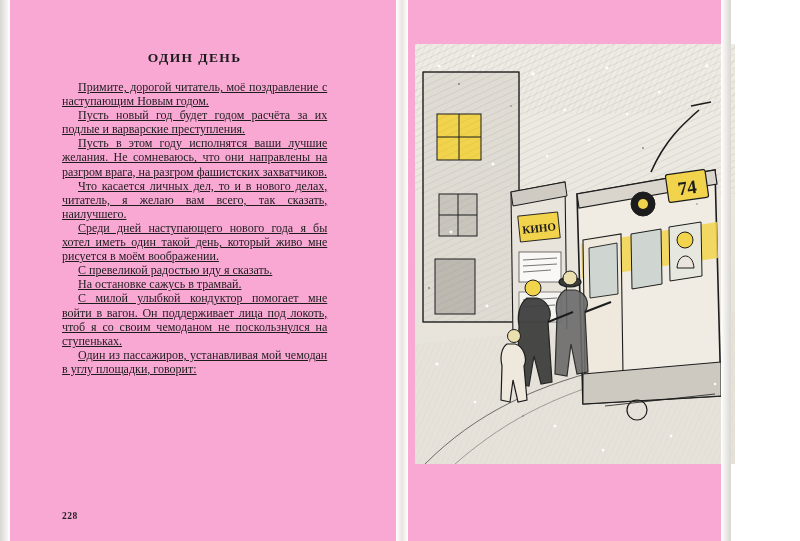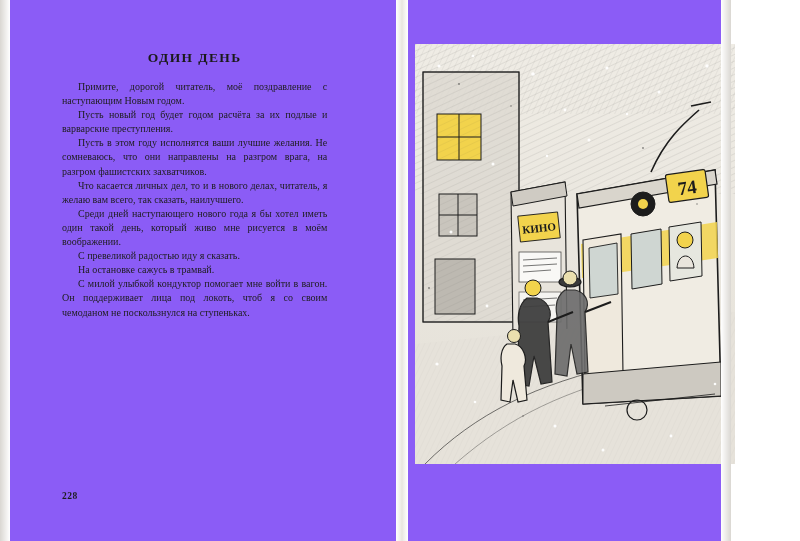--- a/index.html
+++ b/index.html
@@ -10,21 +10,21 @@
   body {
     width: 800px;
     height: 541px;
     overflow: hidden;
     font-family: "Liberation Serif", serif;
   }
   .spread {
     position: relative;
     width: 731px;
     height: 541px;
-    background: #8b5cf6;
+    background: #f9a8d4;
     display: flex;
   }
   
   .spread::before {
     content: "";
     position: absolute;
     left: 0; top: 0; bottom: 0;
     width: 10px;
     background: linear-gradient(to right, #dad7d2, #ffffff);
     pointer-events: none;
@@ -66,35 +66,36 @@
   .chapter-title {
     text-align: center;
     font-size: 13.5px;
     font-weight: bold;
     letter-spacing: 1.4px;
     margin: 6px 0 14px 0;
     color: #1a1a1a;
   }
 
   .body-text {
-    font-size: 10px;
+    font-size: 12px;
     line-height: 14.1px;
     text-align: justify;
     color: #1d1d1d;
     hyphens: auto;
+    text-decoration: underline;
   }
   .body-text p {
     margin: 0;
     text-indent: 16px;
   }
 
   .folio {
     position: absolute;
     left: 62px;
-    bottom: 40px;
+    bottom: 20px;
     font-size: 9.5px;
     font-weight: bold;
     letter-spacing: 0.5px;
     color: #1d1d1d;
   }
 
   
   .illus-wrap {
     position: absolute;
     left: 48px;
@@ -118,20 +119,21 @@
 
     <div class="body-text">
       <p>Примите, дорогой читатель, моё поздравление с наступающим Новым годом.</p>
       <p>Пусть новый год будет годом расчёта за их подлые и варварские преступления.</p>
       <p>Пусть в этом году исполнятся ваши лучшие желания. Не сомневаюсь, что они направлены на разгром врага, на разгром фашистских захватчиков.</p>
       <p>Что касается личных дел, то и в нового делах, читатель, я желаю вам всего, так сказать, наилучшего.</p>
       <p>Среди дней наступающего нового года я бы хотел иметь один такой день, который живо мне рисуется в моём воображении.</p>
       <p>С превеликой радостью иду я сказать.</p>
       <p>На остановке сажусь в трамвай.</p>
       <p>С милой улыбкой кондуктор помогает мне войти в вагон. Он поддерживает лица под локоть, чтоб я со своим чемоданом не поскользнулся на ступеньках.</p>
+      <p>Один из пассажиров, устанавливая мой чемодан в углу площадки, говорит:</p>
     </div>
 
     <div class="folio">228</div>
   </div>
 
   <div class="gutter"></div>
 
   <div class="page page-right">
     <div class="illus-wrap">
       <svg class="illus" viewBox="0 0 320 420">

